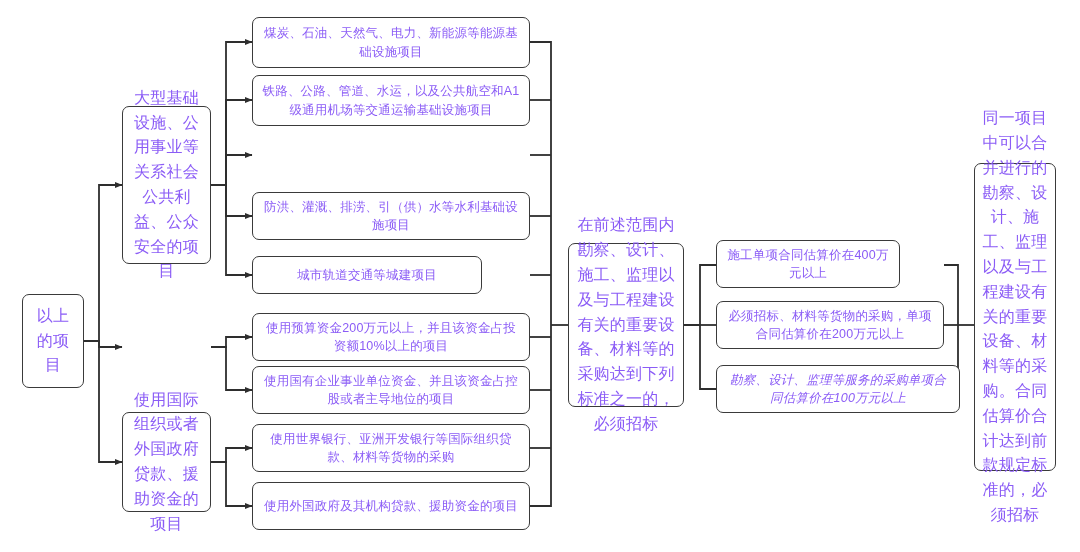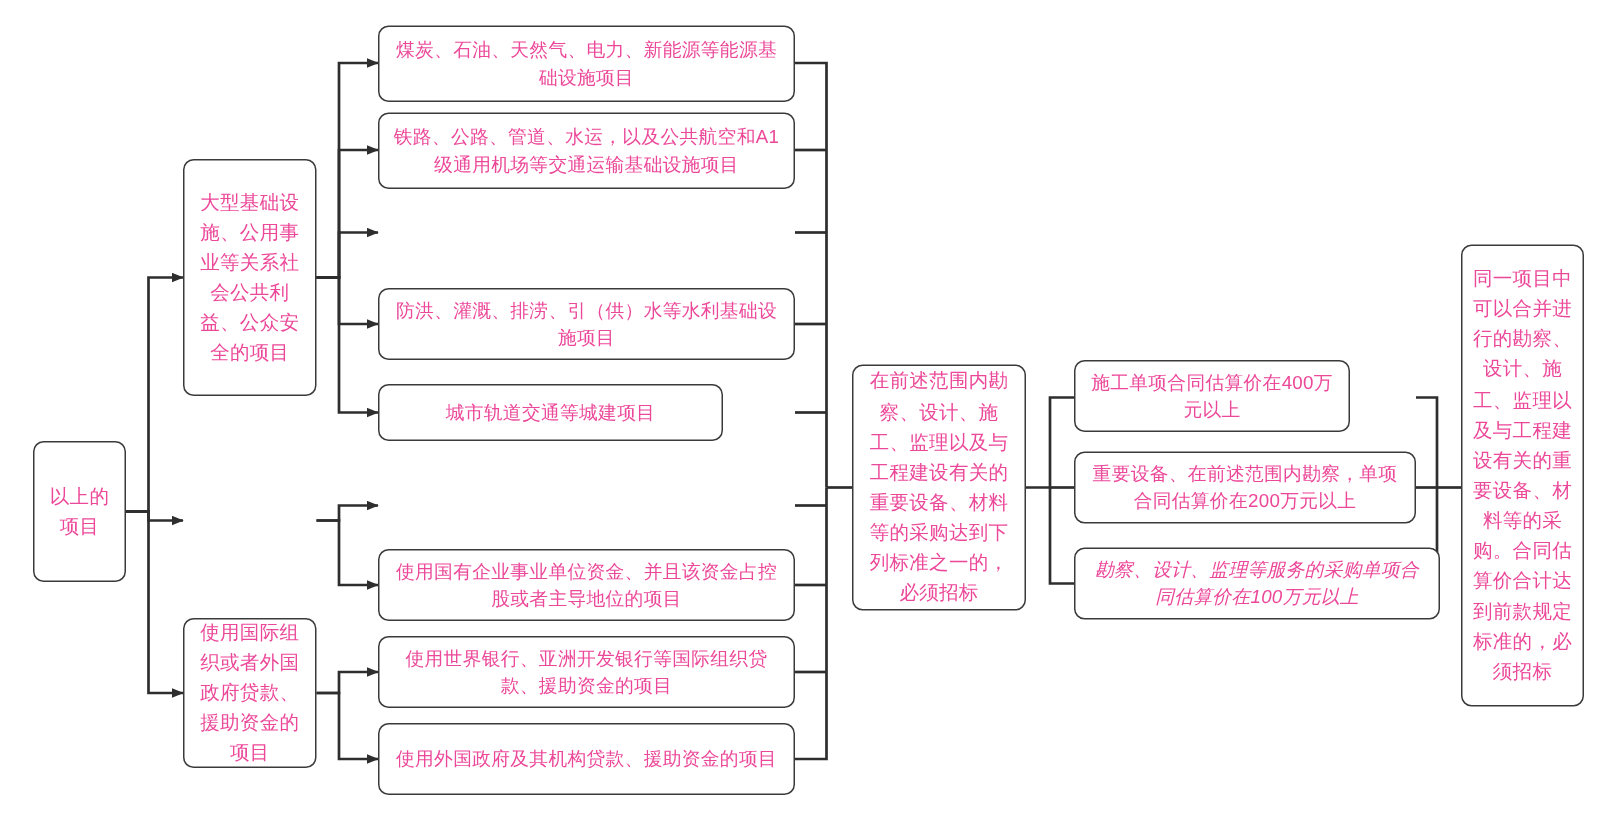--- a/index.html
+++ b/index.html
@@ -28,28 +28,28 @@
   .node {
     position: absolute;
     box-sizing: border-box;
     border: 1.6px solid #3a3a3a;
     border-radius: 7px;
     background: #ffffff;
     display: flex;
     align-items: center;
     justify-content: center;
     text-align: center;
-    color: #ec4899;
+    color: #8b5cf6;
     font-size: 12.5px;
     line-height: 1.45;
     padding: 3px 7px;
     letter-spacing: 0.2px;
   }
   .node.tall-narrow {
-    font-size: 13px;
+    font-size: 16px;
     line-height: 1.55;
   }
   .node span {
     display: block;
     width: 100%;
   }
 </style>
 </head>
 <body>
 
@@ -124,43 +124,46 @@
 
 
   <div class="node" style="left:252px; top:192px; width:278px; height:48px;">
     <span>防洪、灌溉、排涝、引（供）水等水利基础设施项目</span>
   </div>
 
   <div class="node" style="left:252px; top:256px; width:230px; height:38px;">
     <span>城市轨道交通等城建项目</span>
   </div>
 
+  <div class="node" style="left:252px; top:313px; width:278px; height:48px;">
+    <span>使用预算资金200万元以上，并且该资金占投资额10%以上的项目</span>
+  </div>
 
   <div class="node" style="left:252px; top:366px; width:278px; height:48px;">
     <span>使用国有企业事业单位资金、并且该资金占控股或者主导地位的项目</span>
   </div>
 
   <div class="node" style="left:252px; top:424px; width:278px; height:48px;">
-    <span>使用世界银行、亚洲开发银行等国际组织贷款、援助资金的项目</span>
+    <span>使用世界银行、亚洲开发银行等国际组织贷款、材料等货物的采购</span>
   </div>
 
   <div class="node" style="left:252px; top:482px; width:278px; height:48px;">
     <span>使用外国政府及其机构贷款、援助资金的项目</span>
   </div>
 
   <div class="node tall-narrow" style="left:568px; top:243px; width:116px; height:164px;">
     <span>在前述范围内勘察、设计、施工、监理以及与工程建设有关的重要设备、材料等的采购达到下列标准之一的，必须招标</span>
   </div>
 
   <div class="node" style="left:716px; top:240px; width:184px; height:48px;">
     <span>施工单项合同估算价在400万元以上</span>
   </div>
 
   <div class="node" style="left:716px; top:301px; width:228px; height:48px;">
-    <span>重要设备、在前述范围内勘察，单项合同估算价在200万元以上</span>
+    <span>必须招标、材料等货物的采购，单项合同估算价在200万元以上</span>
   </div>
 
   <div class="node" style="left:716px; top:365px; width:244px; height:48px;font-style:italic;">
     <span>勘察、设计、监理等服务的采购单项合同估算价在100万元以上</span>
   </div>
 
   <div class="node tall-narrow" style="left:974px; top:163px; width:82px; height:308px;">
     <span>同一项目中可以合并进行的勘察、设计、施工、监理以及与工程建设有关的重要设备、材料等的采购。合同估算价合计达到前款规定标准的，必须招标</span>
   </div>
 

